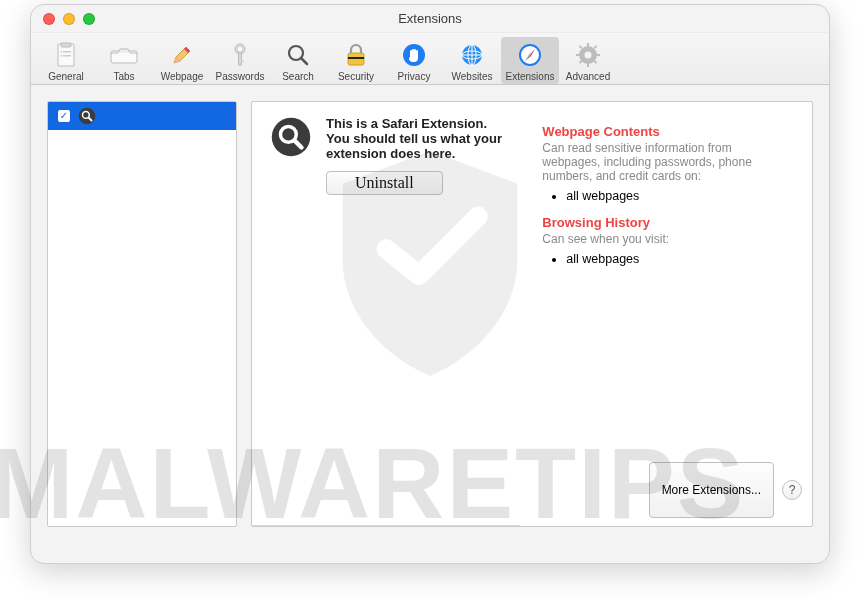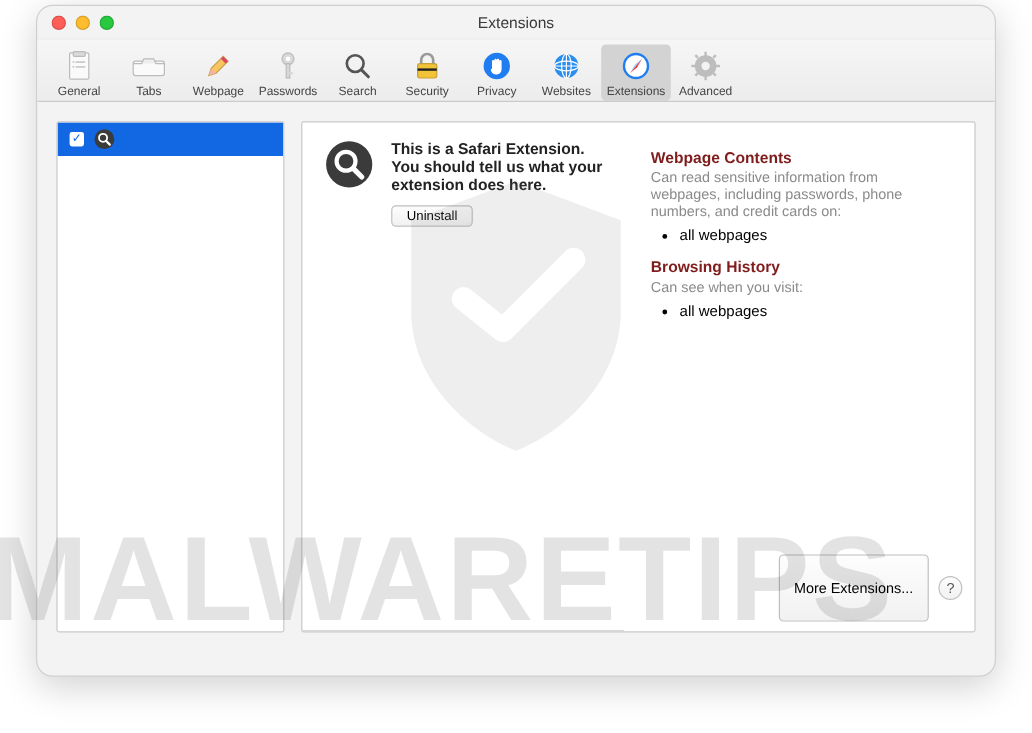--- a/index.html
+++ b/index.html
@@ -123,34 +123,35 @@
 .detail-icon {
   width: 42px; height: 42px; flex-shrink: 0;
 }
 .detail-desc {
   font-size: 13px;
   color: #222;
   font-weight: 600;
 }
 .uninstall {
   margin-top: 10px;
-  font-size: 11px;
-  padding: 2px 12px;
+  font-size: 16px;
+  padding: 2px 28px;
   background: linear-gradient(#fdfdfd, #f1f1f1);
   border: 1px solid #bfbfbf;
   border-radius: 4px;
   cursor: default;
+  font-family: Liberation Serif, serif;
 }
 .detail-body {
   padding: 18px 22px;
   font-size: 13px;
 }
 .section-h {
   font-weight: 700;
-  color: #7f1d1d;
+  color: #ef4444;
   margin-top: 4px;
 }
 .section-p {
   color: #8a8a8a;
   font-size: 12px;
   margin-top: 2px;
 }
 .section-ul {
   margin: 6px 0 12px 24px;
   font-size: 12.5px;

